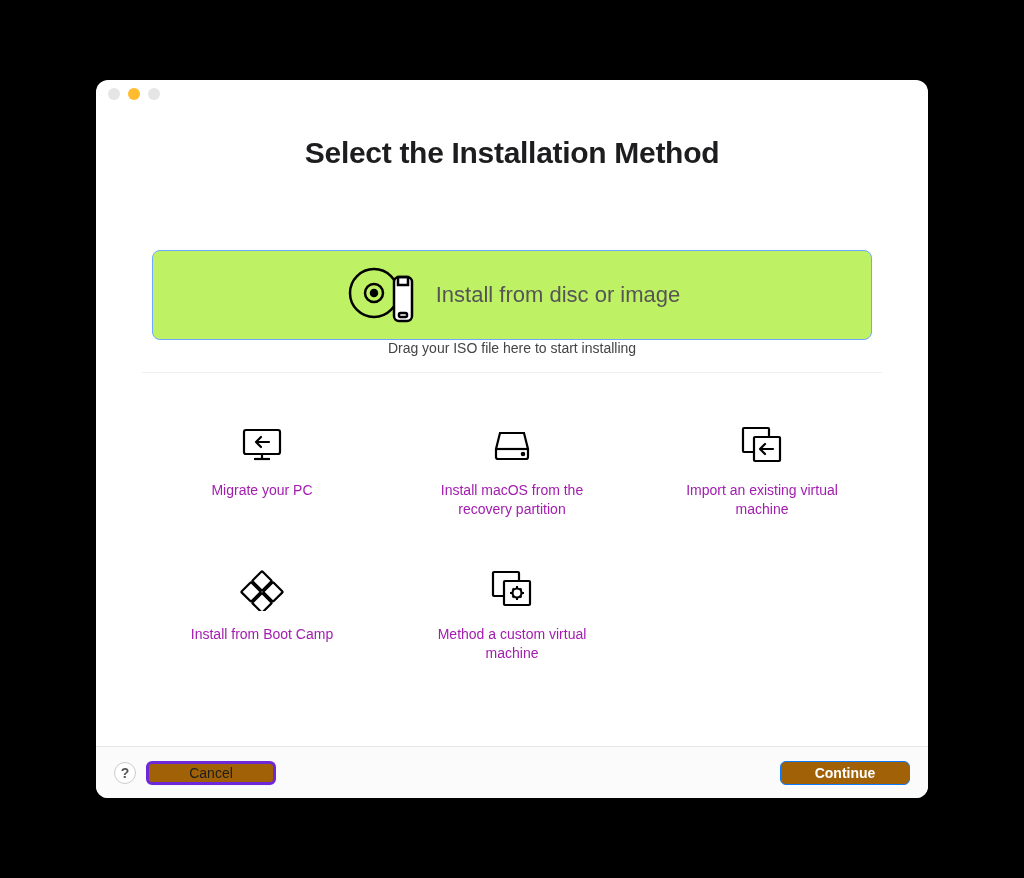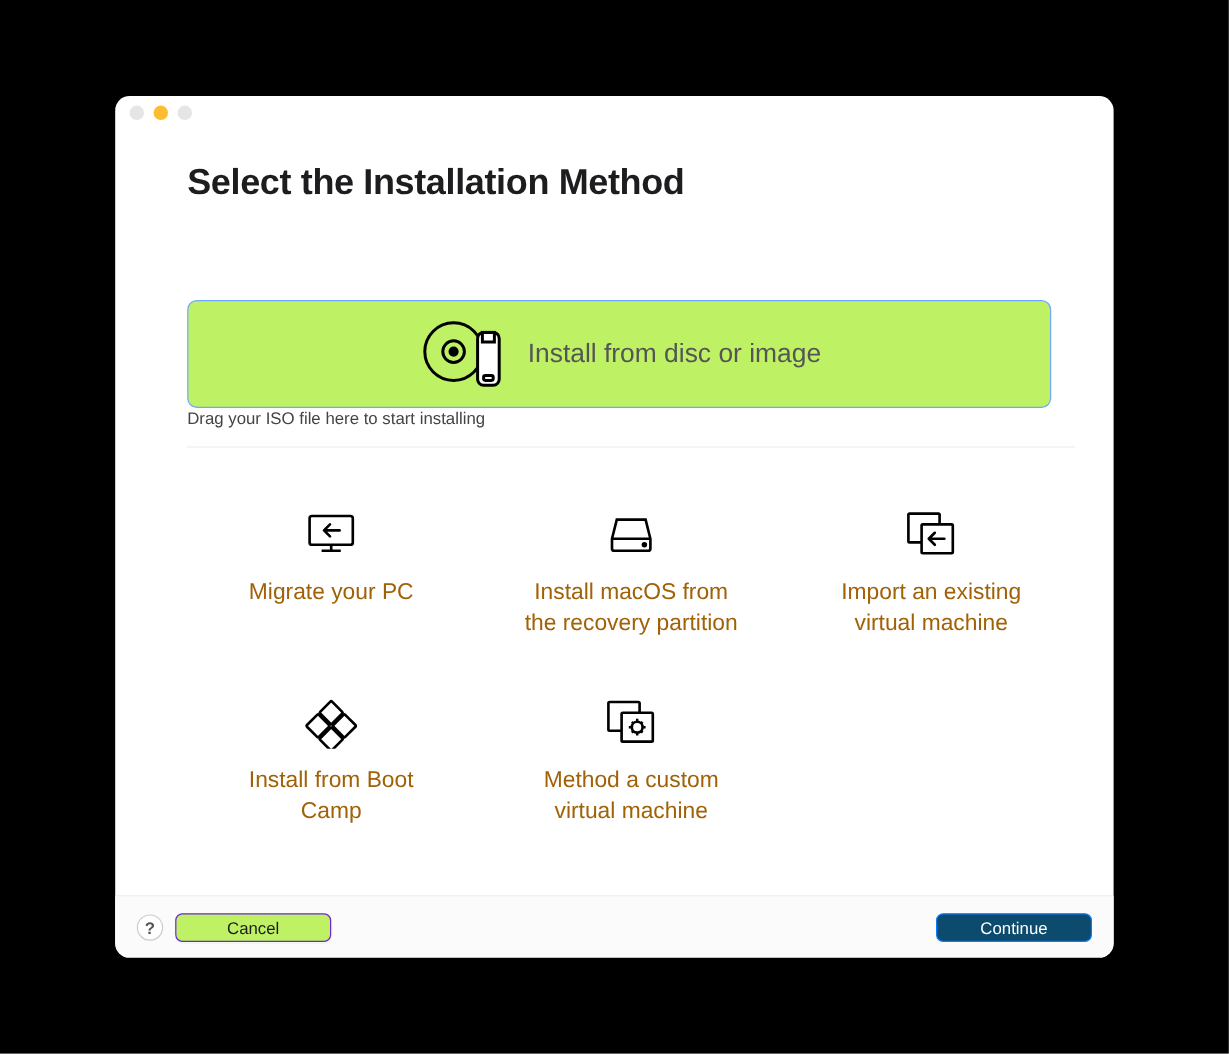--- a/index.html
+++ b/index.html
@@ -39,21 +39,21 @@
       height: 12px;
       border-radius: 50%;
     }
     .tl-close { background: #e5e5e5; }
     .tl-min { background: #febc2e; }
     .tl-max { background: #e5e5e5; }
     .content {
       flex: 1;
       display: flex;
       flex-direction: column;
-      align-items: flex-start;
+      align-items: center;
       padding: 0 60px;
     }
     .page-title {
       font-size: 30px;
       font-weight: 700;
       color: #1d1d1f;
       margin-top: 28px;
       margin-bottom: 80px;
       letter-spacing: -0.3px;
     }
@@ -106,22 +106,22 @@
       cursor: pointer;
       gap: 14px;
     }
     .option-card .card-icon {
       height: 44px;
       display: flex;
       align-items: center;
       justify-content: center;
     }
     .option-label {
-      font-size: 19px;
-      color: #a16207;
+      font-size: 14px;
+      color: #a21caf;
       line-height: 1.35;
       max-width: 180px;
     }
     .footer {
       height: 52px;
       border-top: 1px solid #e8e8e8;
       background: #fbfbfb;
       display: flex;
       align-items: center;
       padding: 0 18px;
@@ -148,30 +148,30 @@
       border-radius: 6px;
       font-size: 14px;
       font-weight: 400;
       cursor: pointer;
       display: flex;
       align-items: center;
       justify-content: center;
       min-width: 130px;
     }
     .btn-cancel {
-      background: #bef264;
-      border: 1px solid #6d28d9;
+      background: #a16207;
+      border: 3px solid #6d28d9;
       color: #1d1d1f;
       box-shadow: 0 1px 1px rgba(0,0,0,0.03);
     }
     .btn-continue {
-      background: #0c4a6e;
+      background: #a16207;
       border: 1px solid #0a7aff;
       color: #fff;
-      font-weight: 400;
+      font-weight: 700;
       text-align: right;
     }
     .footer-spacer {
       flex: 1;
     }
   </style>
 </head>
 <body>
 
 <div class="window">

